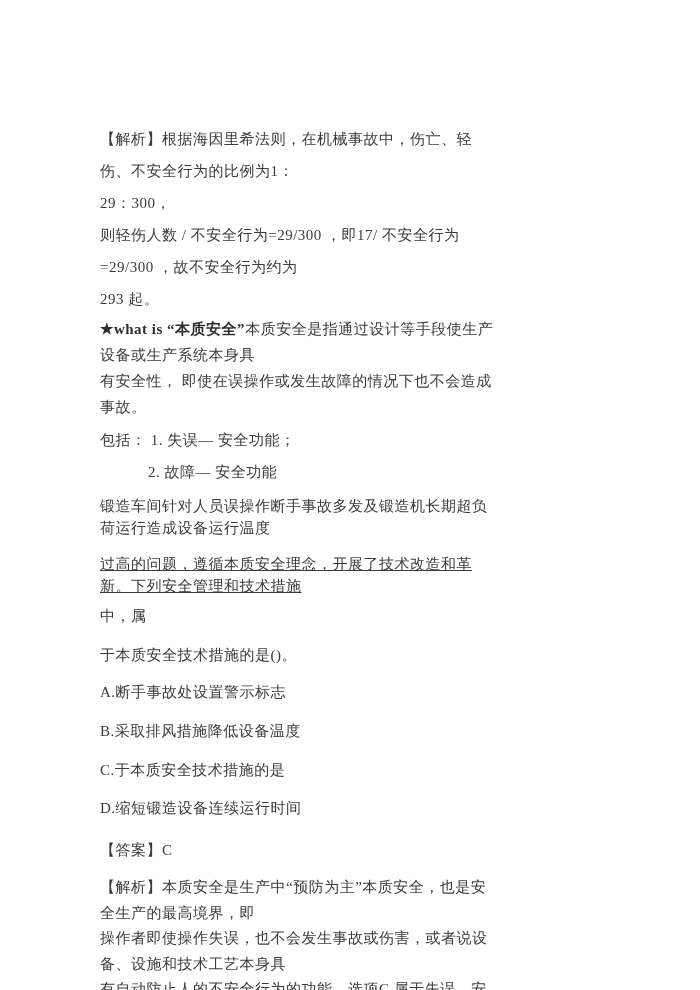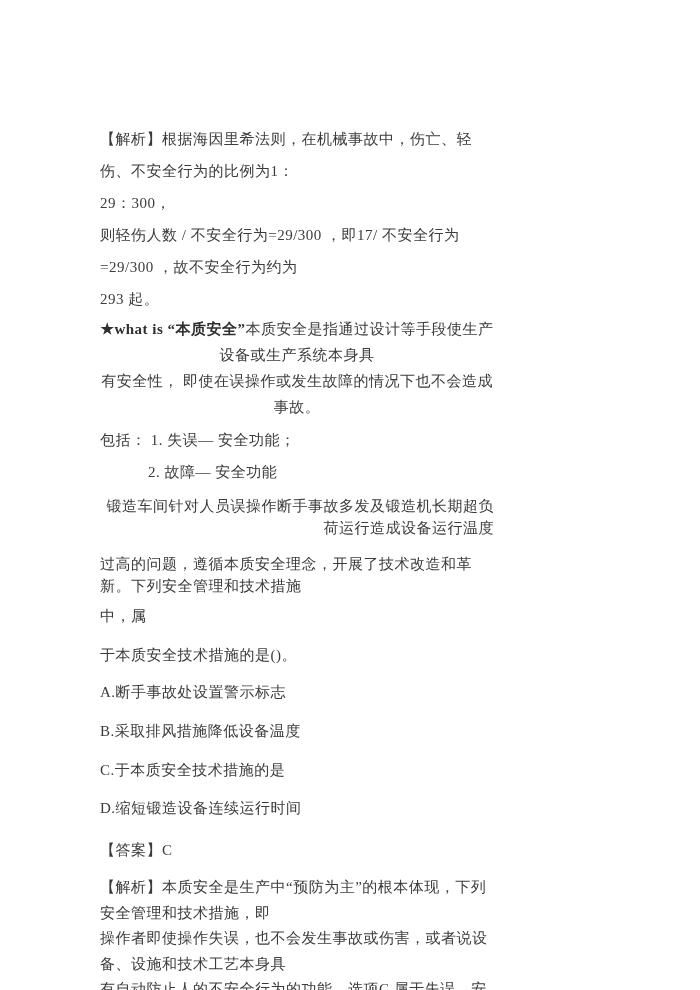--- a/index.html
+++ b/index.html
@@ -30,25 +30,25 @@
   }
   .p-concept .line {
     line-height: 26px;
   }
   .bold {
     font-weight: bold;
     color: #2f2f2f;
   }
   .p-analysis1 { margin: 0; }
   .p-analysis1b { margin-top: 0px; }
-  .p-concept { margin-top: 1px; text-align: center; }
+  .p-concept { margin-top: 1px; }
   .p-include1 { margin-top: 9px; }
   .p-include2 { margin-top: 10px; padding-left: 48px; }
-  .q-line1 { margin-top: 12px; text-align: right; }
-  .q-line2 { margin-top: 14px; }
+  .q-line1 { margin-top: 12px; }
+  .q-line2 { margin-top: 14px; text-decoration: underline; }
   .q-line3 { margin-top: 8px; }
   .q-line4 { margin-top: 17px; }
   .opt-a { margin-top: 15px; }
   .opt-b { margin-top: 17px; }
   .opt-c { margin-top: 17px; }
   .opt-d { margin-top: 16px; }
   .p-answer { margin-top: 20px; }
   .p-analysis2 { margin-top: 14px; }
   .p-analysis2 .line { line-height: 25.5px; }
   .section-heading {
@@ -103,21 +103,21 @@
     <div class="line q-line4">于本质安全技术措施的是()。</div>
 
     <div class="line opt-a">A.断手事故处设置警示标志</div>
     <div class="line opt-b">B.采取排风措施降低设备温度</div>
     <div class="line opt-c">C.于本质安全技术措施的是</div>
     <div class="line opt-d">D.缩短锻造设备连续运行时间</div>
 
     <div class="line p-answer">【答案】C</div>
 
     <div class="p-analysis2">
-      <div class="line">【解析】本质安全是生产中“预防为主”的根本体现，下列安全管理和技术措施，即</div>
+      <div class="line">【解析】本质安全是生产中“预防为主”本质安全，也是安全生产的最高境界，即</div>
       <div class="line">操作者即使操作失误，也不会发生事故或伤害，或者说设备、设施和技术工艺本身具</div>
       <div class="line">有自动防止人的不安全行为的功能。选项C 属于失误—安全功能，属于安全技术措施</div>
     </div>
 
     <div class="section-heading">
       <span class="sec-label">第二节</span><span class="sec-title">事故致因及安全原理</span>
     </div>
 
   </div>
 </div>

